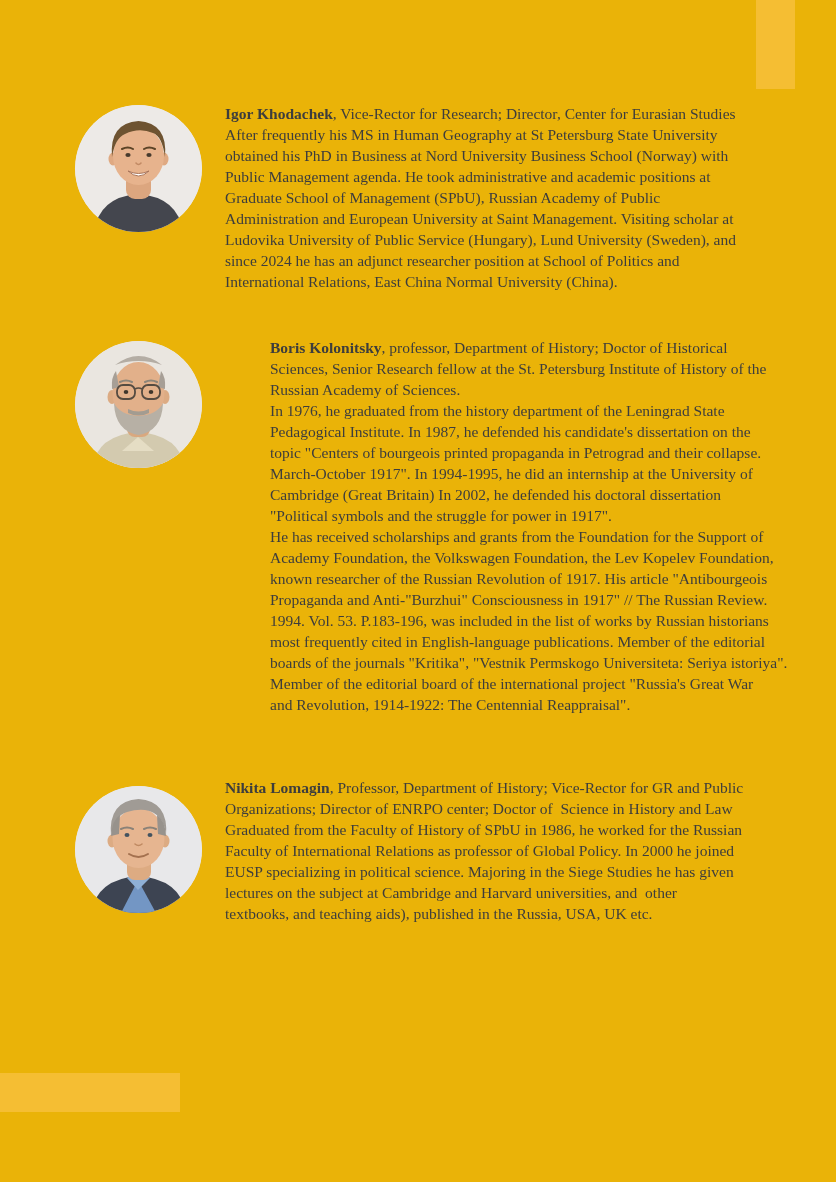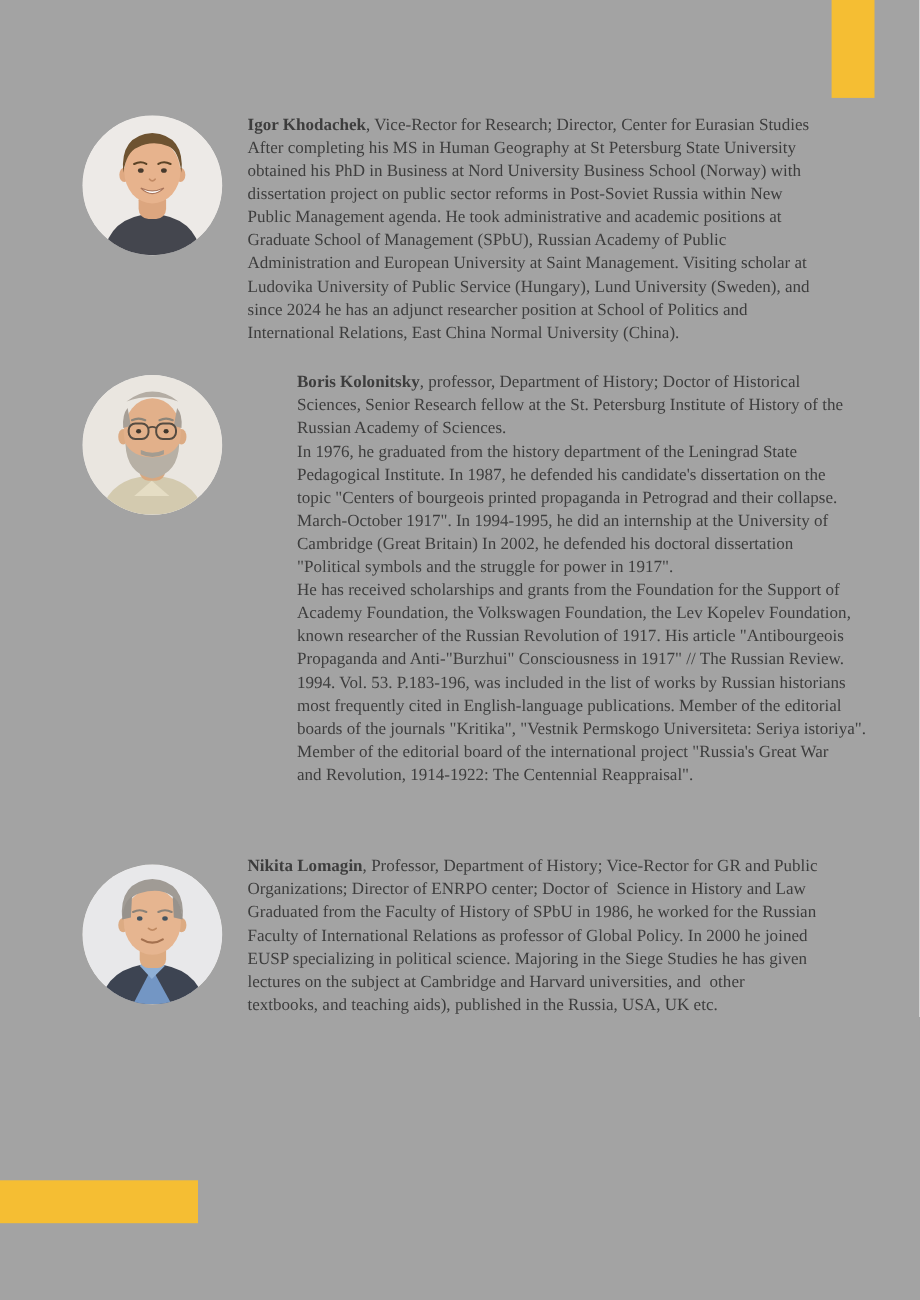--- a/index.html
+++ b/index.html
@@ -2,21 +2,21 @@
 <html style="--accent: #F5BE33;"><head>
 <meta charset="utf-8">
 <style>
   :root { --accent: #F5BE33; --ink: #3d3d3d; --photo-bg: #ebe9e6; }
   * { margin: 0; padding: 0; box-sizing: border-box; }
   html, body { background: #ffffff; }
   .page {
     position: relative;
     width: 836px;
     height: 1182px;
-    background: #a3a3a3;
+    background: #eab308;
     overflow: hidden;
     font-family: "Liberation Serif", serif;
     color: var(--ink);
   }
   .bar { position: absolute; background: var(--accent); }
   .bar-top-right { left: 756px; top: 0; width: 39px; height: 89px; }
   .bar-bottom-left { left: 0; top: 1073px; width: 180px; height: 39px; }
 
   .photo {
     position: absolute;
@@ -113,23 +113,22 @@
       <ellipse cx="52" cy="49" rx="2.5" ry="2" fill="#44535f"></ellipse>
       <ellipse cx="75" cy="49" rx="2.5" ry="2" fill="#44535f"></ellipse>
       <path d="M60 58 Q63.5 61 67 58" stroke="#c08a62" stroke-width="1.6" fill="none" stroke-linecap="round"></path>
       <path d="M54 68 Q63.5 74 73 68" stroke="#a4714f" stroke-width="2" fill="none" stroke-linecap="round"></path>
     </svg>
   </div>
 
   <div class="bio bio-1">
     <div class="line"><span class="person-name">Igor Khodachek</span><span>, Vice-Rector for Research; Director, Center for Eurasian Studies</span></div>
     <div>
-        <div class="line">After completing his MS in Human Geography at St Petersburg State University</div>
+        <div class="line">After frequently his MS in Human Geography at St Petersburg State University</div>
         <div class="line">obtained his PhD in Business at Nord University Business School (Norway) with</div>
-        <div class="line">dissertation project on public sector reforms in Post-Soviet Russia within New</div>
         <div class="line">Public Management agenda. He took administrative and academic positions at</div>
         <div class="line">Graduate School of Management (SPbU), Russian Academy of Public</div>
         <div class="line">Administration and European University at Saint Management. Visiting scholar at</div>
         <div class="line">Ludovika University of Public Service (Hungary), Lund University (Sweden), and</div>
         <div class="line">since 2024 he has an adjunct researcher position at School of Politics and</div>
         <div class="line">International Relations, East China Normal University (China).</div>
       </div>
   </div>
 
   <div class="bio bio-2">

